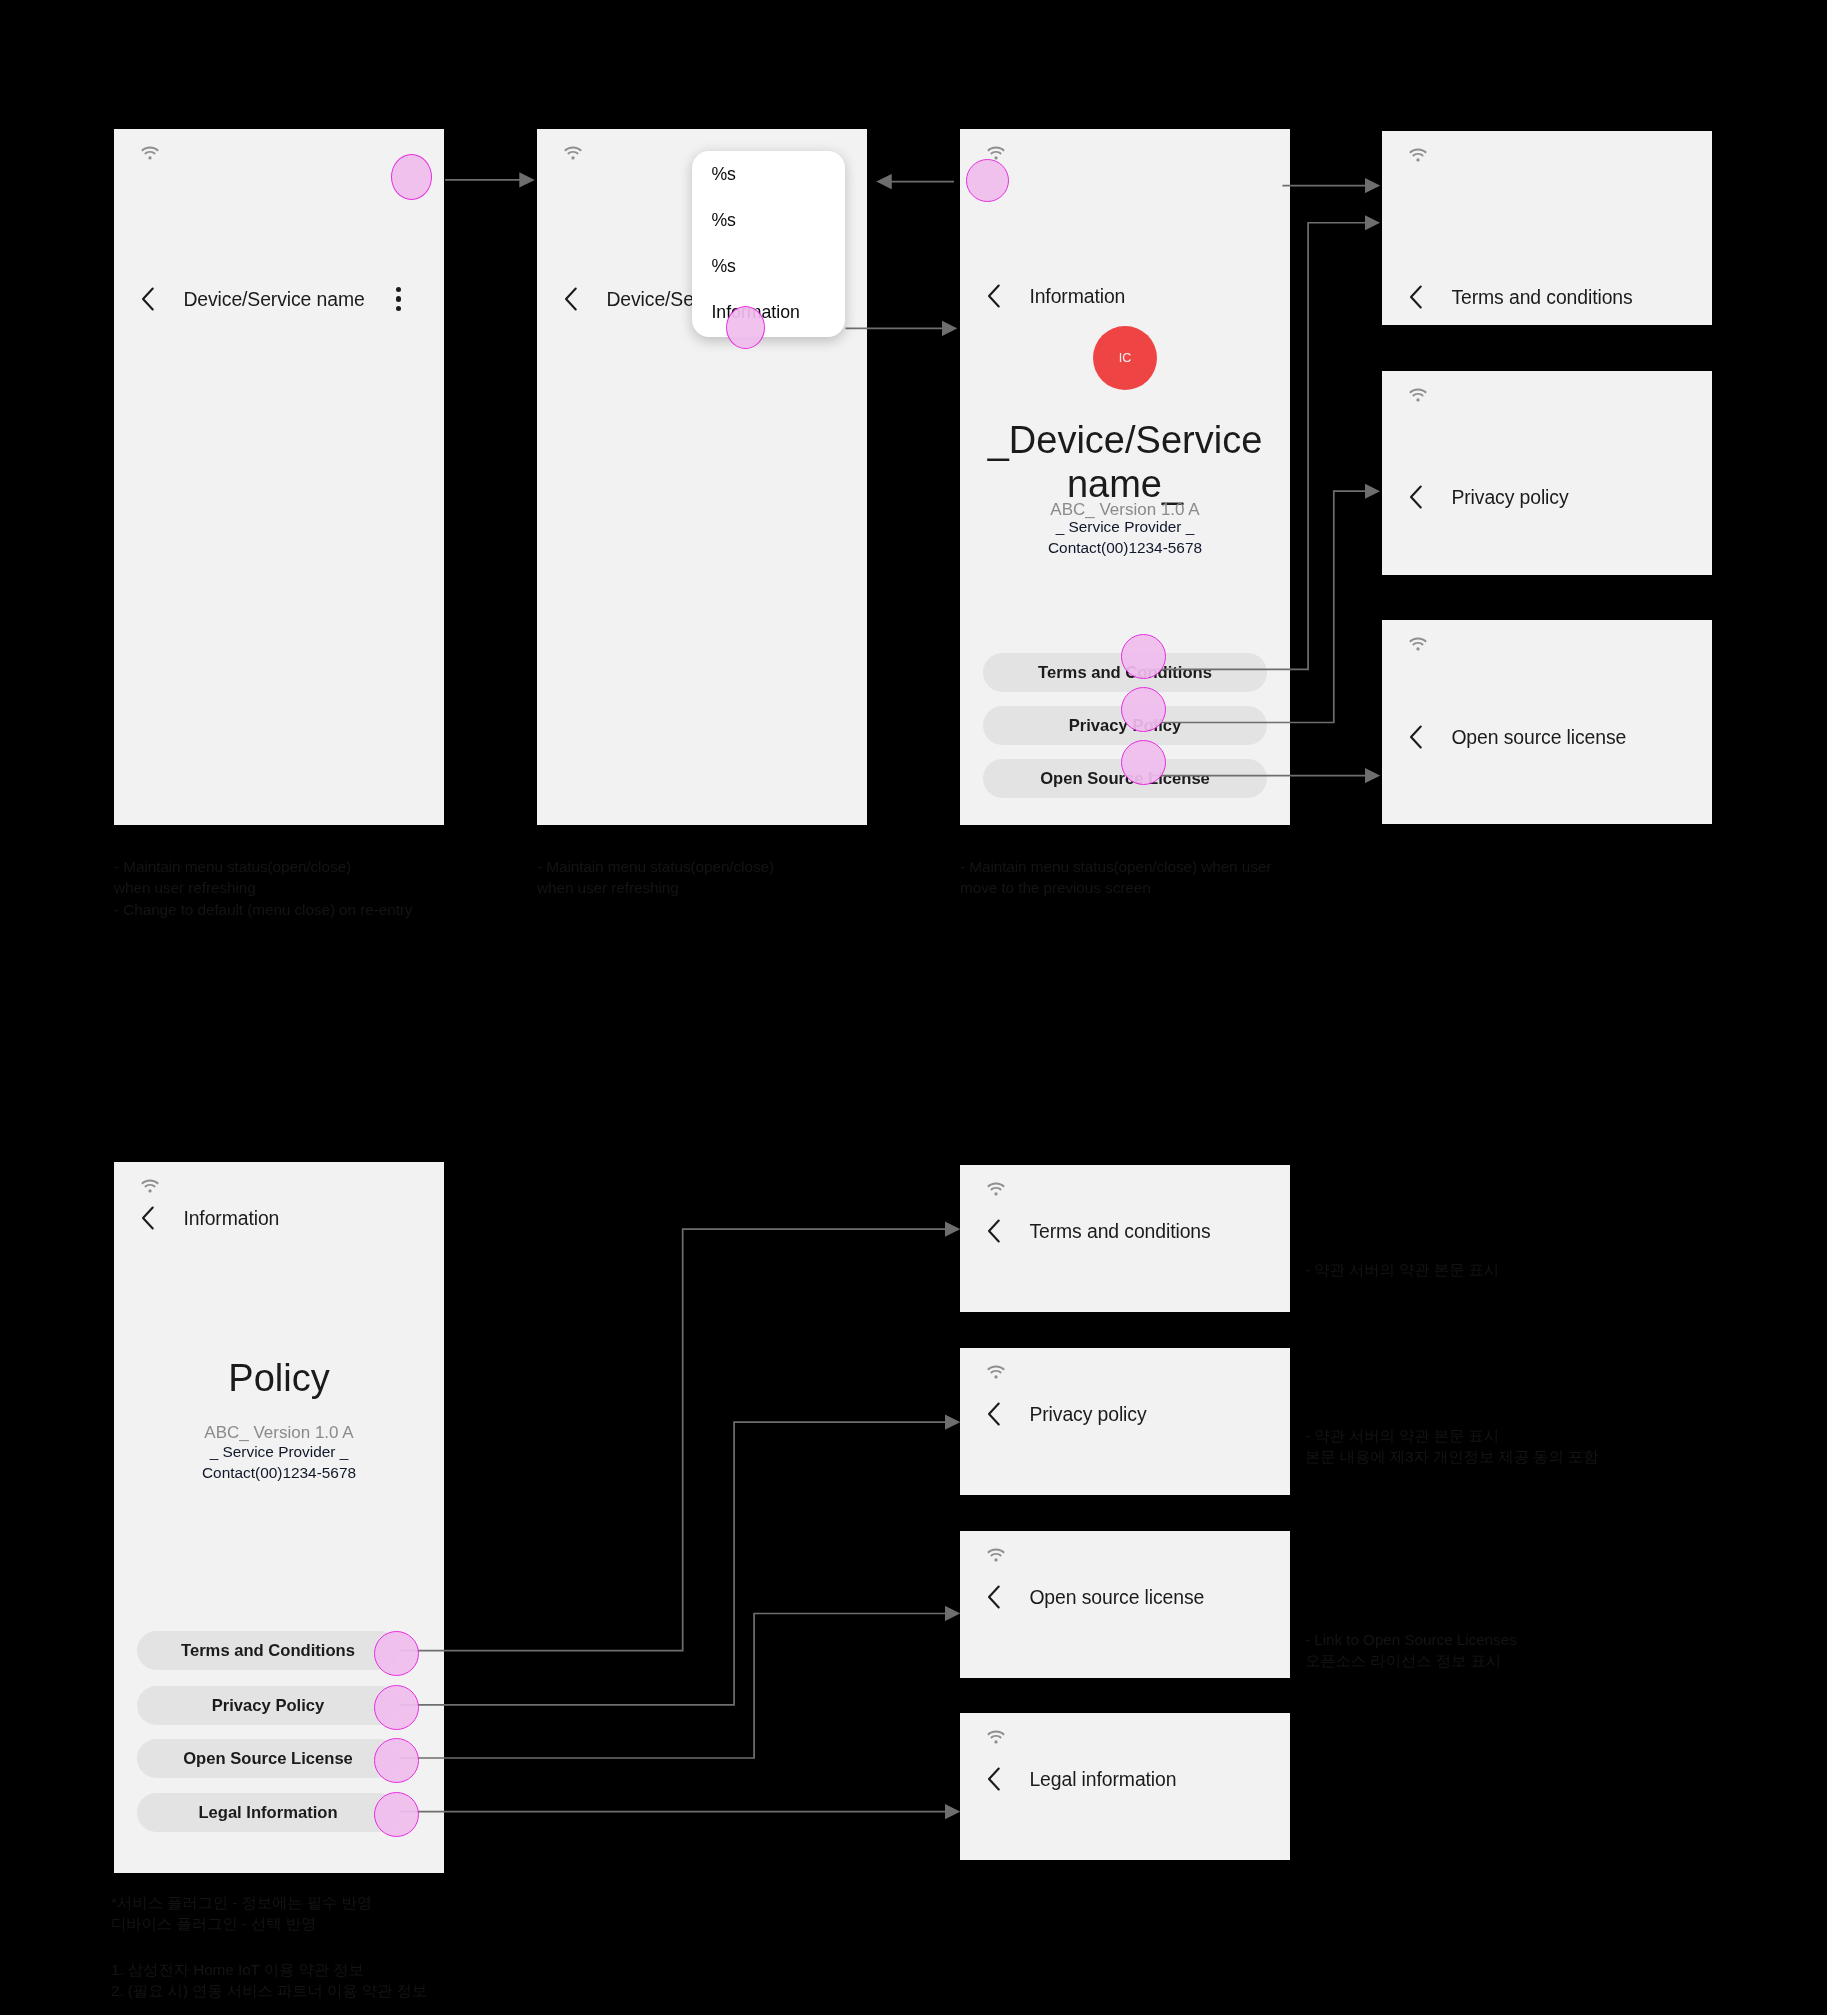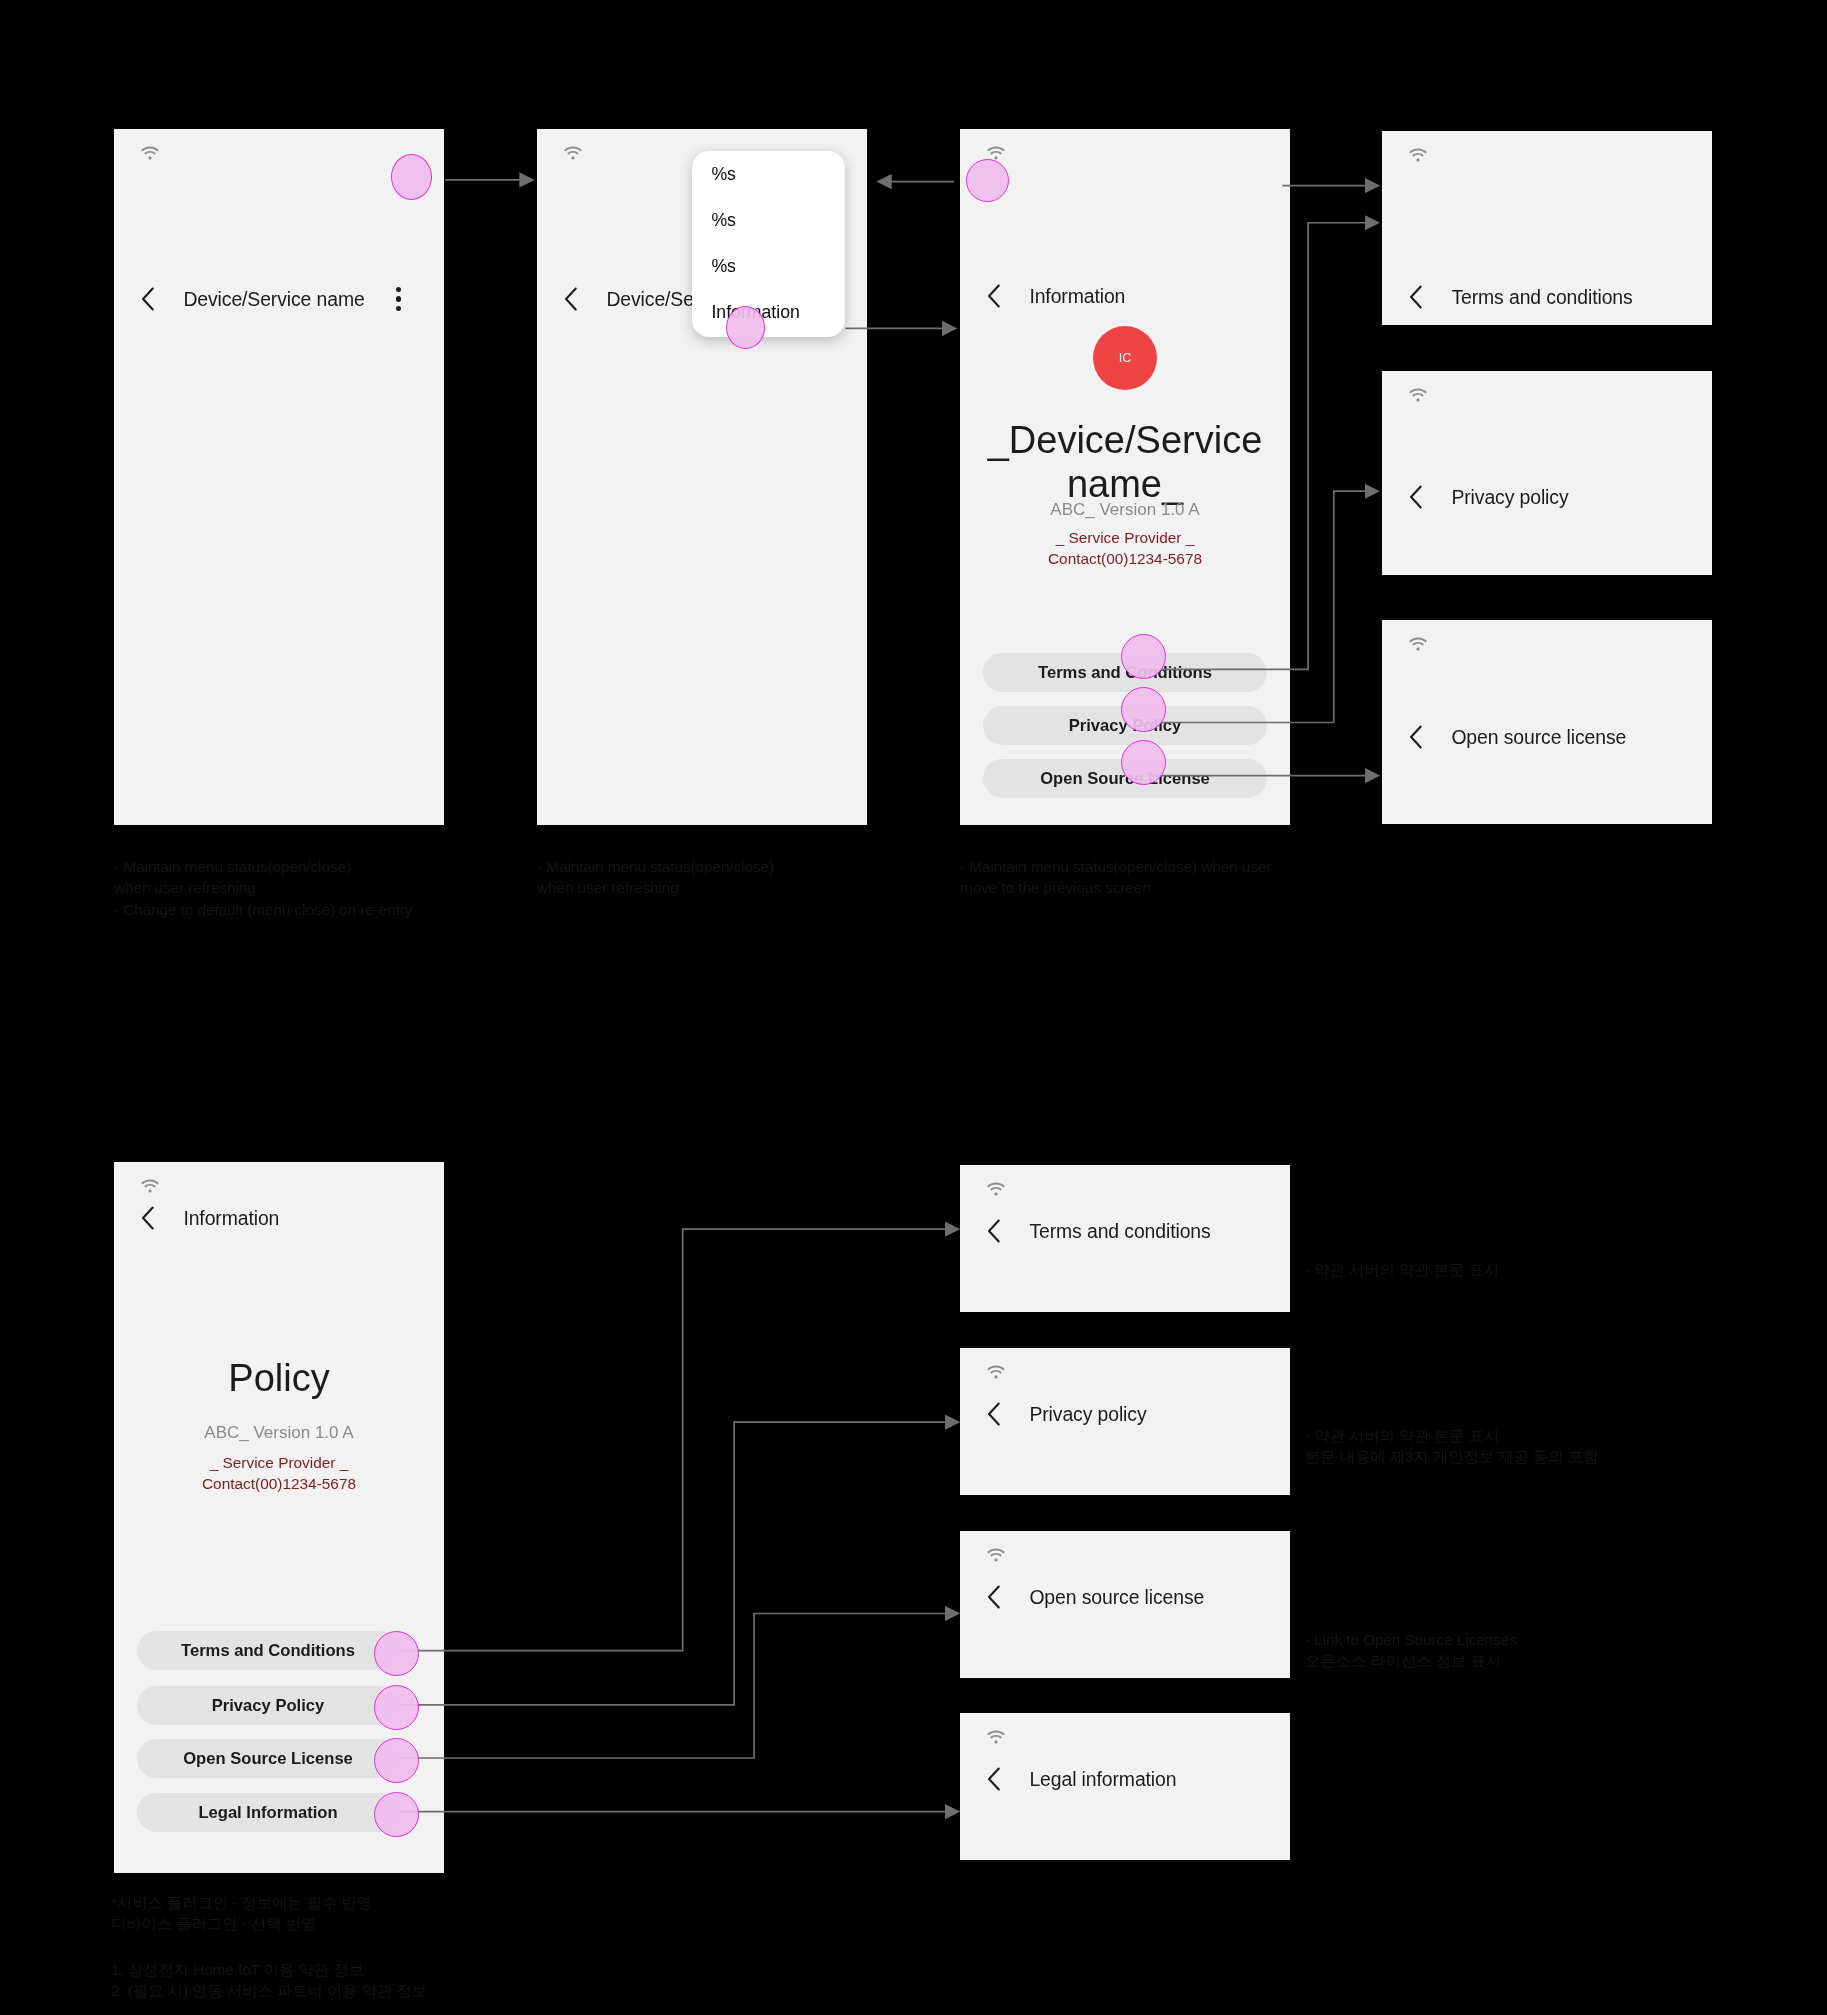--- a/index.html
+++ b/index.html
@@ -117,24 +117,23 @@
     position: absolute;
     text-align: center;
     font-size: 17px;
     color: #8a8a8a;
     margin-top: 14px;
   }
   .info-provider {
     position: absolute;
     text-align: center;
     font-size: 15.4px;
-    color: #7f1d1d;
+    color: #0f172a;
     line-height: 1.35;
     white-space: pre-line;
-    margin-top: 11px;
   }
 
   
   .pill {
     position: absolute;
     background: #e3e3e3;
     border-radius: 27.4px;
     display: flex;
     align-items: center;
     justify-content: center;

